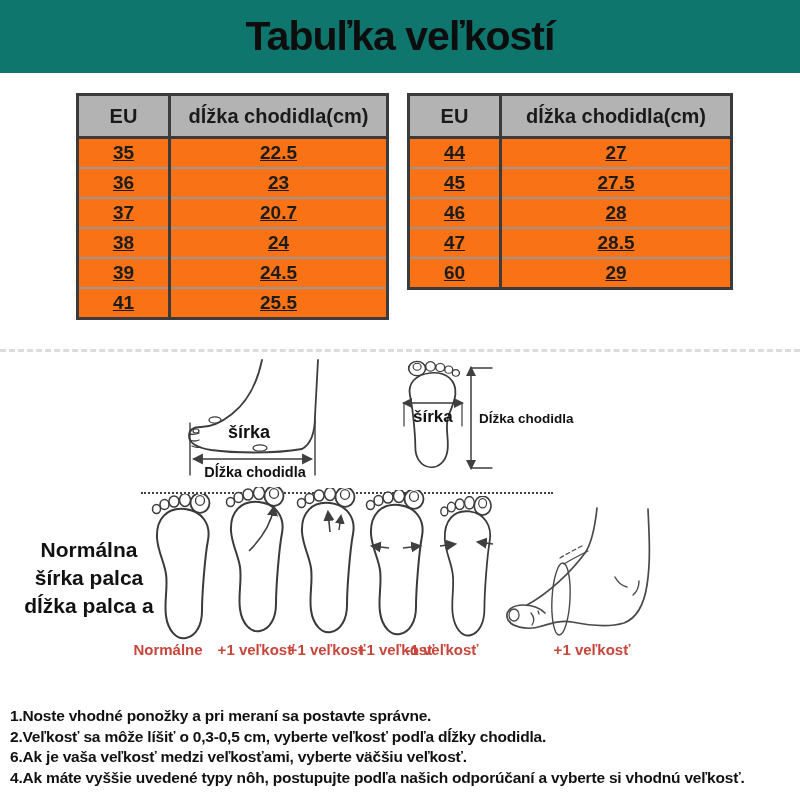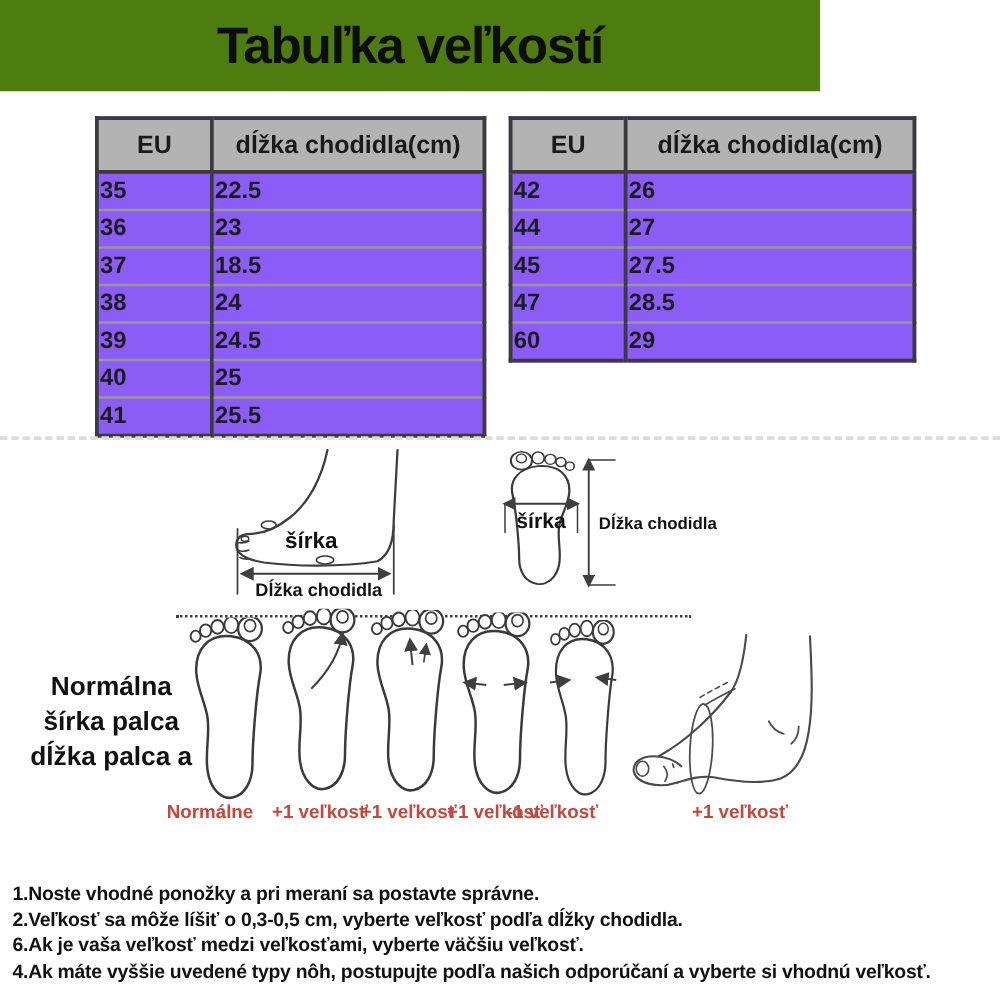--- a/index.html
+++ b/index.html
@@ -1,33 +1,33 @@
 <!DOCTYPE html>
 <html><head>
 <meta charset="utf-8">
 <style>
   html,body { margin:0; padding:0; background:#fff; }
   .page { position:relative; width:800px; height:800px; background:#ffffff;
           font-family:"Liberation Sans", sans-serif; overflow:hidden; color:#161616; }
 
   
-  .banner { position:absolute; left:0; top:0; width:656px; height:73px;
-            background:#4d7c0f; display:flex; align-items:center; justify-content:center; }
+  .banner { position:absolute; left:0; top:0; width:800px; height:73px;
+            background:#0f766e; display:flex; align-items:center; justify-content:center; }
   .banner h1 { margin:0; font-size:41px; font-weight:bold; color:#0d0d0d; letter-spacing:-1px; }
 
   
   table.size-table { position:absolute; top:93px; border-collapse:collapse; table-layout:fixed;
-                     background:#8b5cf6; border:3px solid #3b3b3b; }
+                     background:#f97316; border:3px solid #3b3b3b; }
   #t0 { left:76px; width:313px; }
   #t1 { left:407px; width:326px; }
   col.c-eu { width:92px; }
   table.size-table th { background:#b3b3b3; height:38px; font-size:20px; font-weight:bold;
                         border-bottom:3px solid #3b3b3b; color:#1a1a1a; }
-  table.size-table td { height:26px; text-align:left; font-size:19px; font-weight:bold;
-                        border-top:2px solid #979797; color:#1c1c1c; }
+  table.size-table td { height:26px; text-align:center; font-size:19px; font-weight:bold;
+                        border-top:2px solid #979797; color:#1c1c1c;text-decoration:underline; }
   table.size-table th:first-child, table.size-table td:first-child { border-right:3px solid #3b3b3b; }
 
   
   .dash-sep { position:absolute; left:0; top:349px; width:800px; border-top:3px dashed #dcdcdc; }
   .dot-line { position:absolute; left:141px; top:492px; width:412px; border-top:2.5px dotted #3f3f3f; }
 
   .sketch { position:absolute; }
   .sk-label { font-family:"Liberation Sans",sans-serif; font-weight:bold; fill:#111; }
 
   
@@ -85,33 +85,29 @@
       <tr>
           <td>35</td>
           <td>22.5</td>
         </tr>
       <tr>
           <td>36</td>
           <td>23</td>
         </tr>
       <tr>
           <td>37</td>
-          <td>18.5</td>
+          <td>20.7</td>
         </tr>
       <tr>
           <td>38</td>
           <td>24</td>
         </tr>
       <tr>
           <td>39</td>
           <td>24.5</td>
-        </tr>
-      <tr>
-          <td>40</td>
-          <td>25</td>
         </tr>
       <tr>
           <td>41</td>
           <td>25.5</td>
         </tr>
     </tbody>
   </table>
 
   <table class="size-table" id="t1">
     <colgroup>
@@ -119,30 +115,30 @@
         <col>
       </colgroup>
     <thead>
       <tr>
         <th>EU</th>
         <th>dĺžka chodidla(cm)</th>
       </tr>
     </thead>
     <tbody>
       <tr>
-          <td>42</td>
-          <td>26</td>
-        </tr>
-      <tr>
           <td>44</td>
           <td>27</td>
         </tr>
       <tr>
           <td>45</td>
           <td>27.5</td>
+        </tr>
+      <tr>
+          <td>46</td>
+          <td>28</td>
         </tr>
       <tr>
           <td>47</td>
           <td>28.5</td>
         </tr>
       <tr>
           <td>60</td>
           <td>29</td>
         </tr>
     </tbody>

